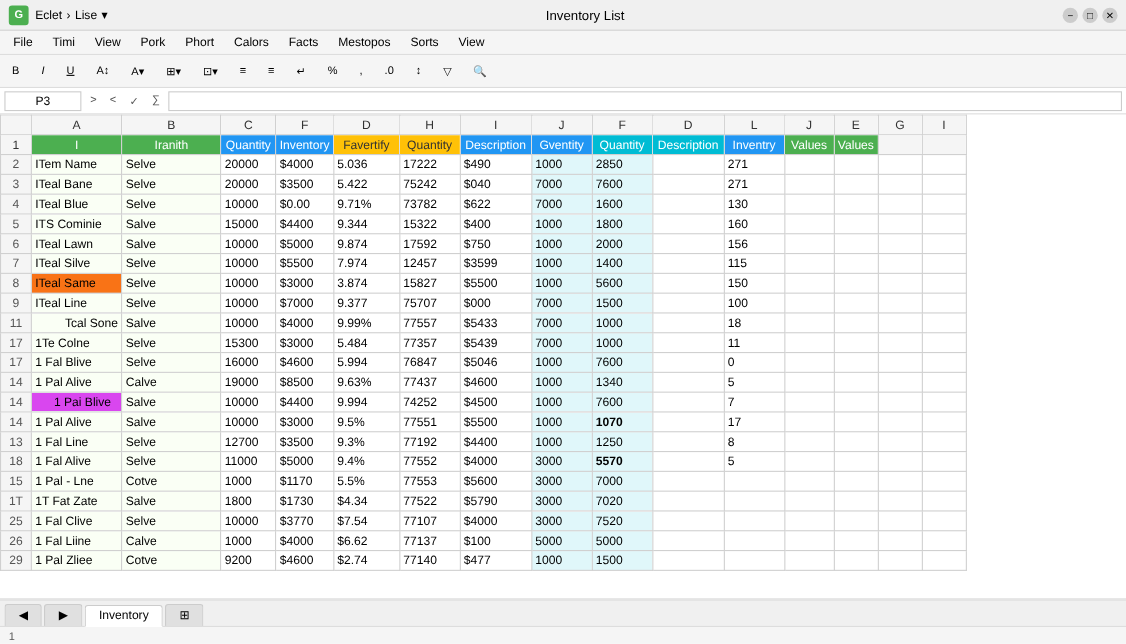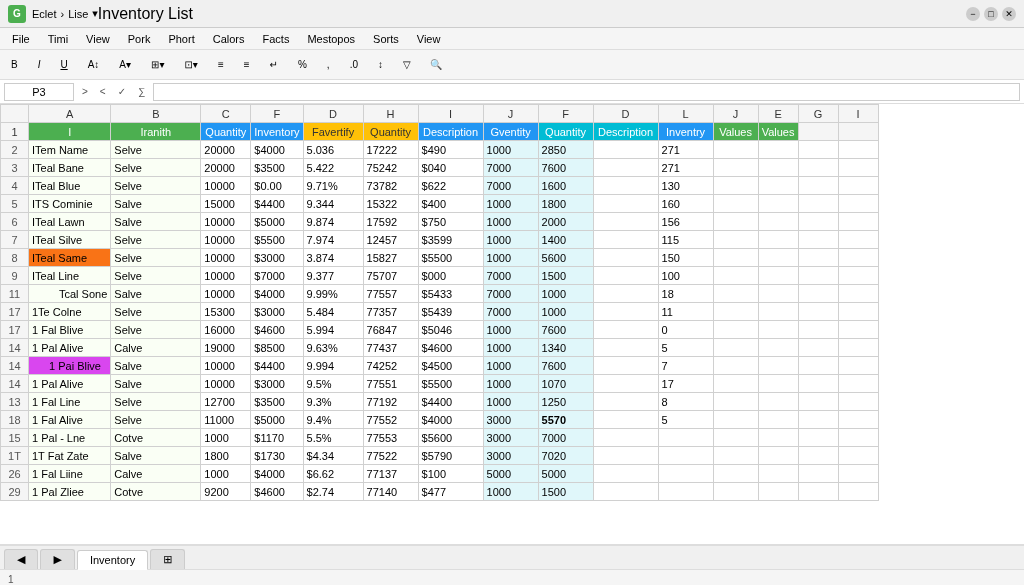--- a/index.html
+++ b/index.html
@@ -20,21 +20,21 @@
       background: #4CAF50;
       border-radius: 3px;
       margin-right: 6px;
       display: flex; align-items: center; justify-content: center;
       color: white; font-weight: bold; font-size: 10px;
     }
     #title-bar .breadcrumb {
       display: flex; align-items: center; gap: 4px; font-size: 11px;
     }
     #title-bar .title {
-      flex: 1; text-align: left; font-size: 16px; font-weight: 500;
+      flex: 1; text-align: center; font-size: 12px; font-weight: 500;
     }
     #title-bar .window-controls {
       display: flex; gap: 4px; align-items: center;
     }
     #title-bar .win-btn {
       width: 14px; height: 14px; border-radius: 50%;
       display: flex; align-items: center; justify-content: center; font-size: 9px; cursor: pointer;
       border: none; background: #ccc;
     }
 
@@ -556,21 +556,21 @@
         <tr>
           <th>14</th>
           <td style="background: rgb(250, 255, 245);">1 Pal Alive</td>
           <td style="background: rgb(250, 255, 245);">Salve</td>
           <td>10000</td>
           <td>$3000</td>
           <td>9.5%</td>
           <td>77551</td>
           <td>$5500</td>
           <td style="background: rgb(224, 247, 250);">1000</td>
-          <td style="background: rgb(224, 247, 250);">1070</td>
+          <td style="background: rgb(224, 247, 250); font-weight: bold;">1070</td>
           <td></td>
           <td>17</td>
           <td></td>
           <td></td>
           <td></td>
           <td></td>
         </tr>
         <tr>
           <th>13</th>
           <td style="background: rgb(250, 255, 245);">1 Fal Line</td>
@@ -629,20 +629,38 @@
           <th>1T</th>
           <td style="background: rgb(250, 255, 245);">1T Fat Zate</td>
           <td style="background: rgb(250, 255, 245);">Salve</td>
           <td>1800</td>
           <td>$1730</td>
           <td>$4.34</td>
           <td>77522</td>
           <td>$5790</td>
           <td style="background: rgb(224, 247, 250);">3000</td>
           <td style="background: rgb(224, 247, 250);">7020</td>
+          <td></td>
+          <td></td>
+          <td></td>
+          <td></td>
+          <td></td>
+          <td></td>
+        </tr>
+        <tr>
+          <th>25</th>
+          <td style="background: rgb(250, 255, 245);">1 Fal Clive</td>
+          <td style="background: rgb(250, 255, 245);">Selve</td>
+          <td>10000</td>
+          <td>$3770</td>
+          <td>$7.54</td>
+          <td>77107</td>
+          <td>$4000</td>
+          <td style="background: rgb(224, 247, 250);">3000</td>
+          <td style="background: rgb(224, 247, 250);">7520</td>
           <td></td>
           <td></td>
           <td></td>
           <td></td>
           <td></td>
           <td></td>
         </tr>
         <tr>
           <th>26</th>
           <td style="background: rgb(250, 255, 245);">1 Fal Liine</td>

